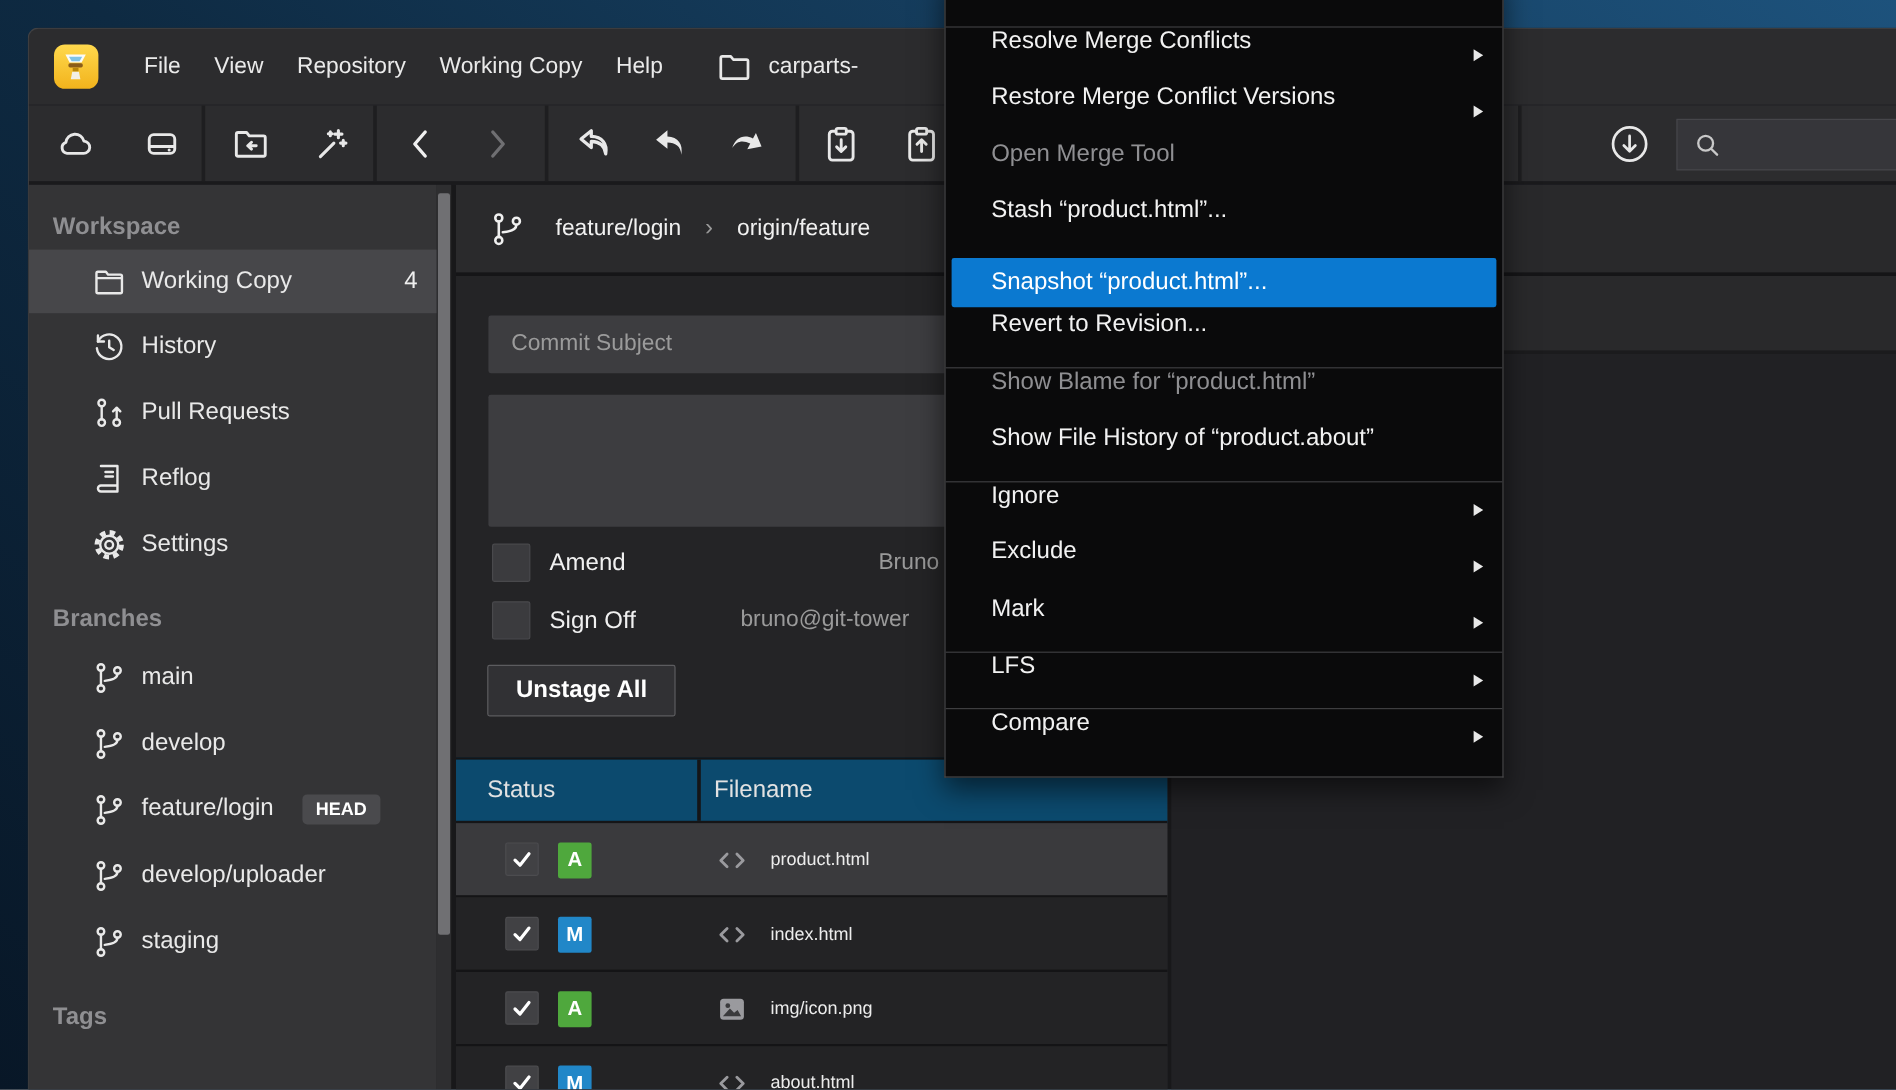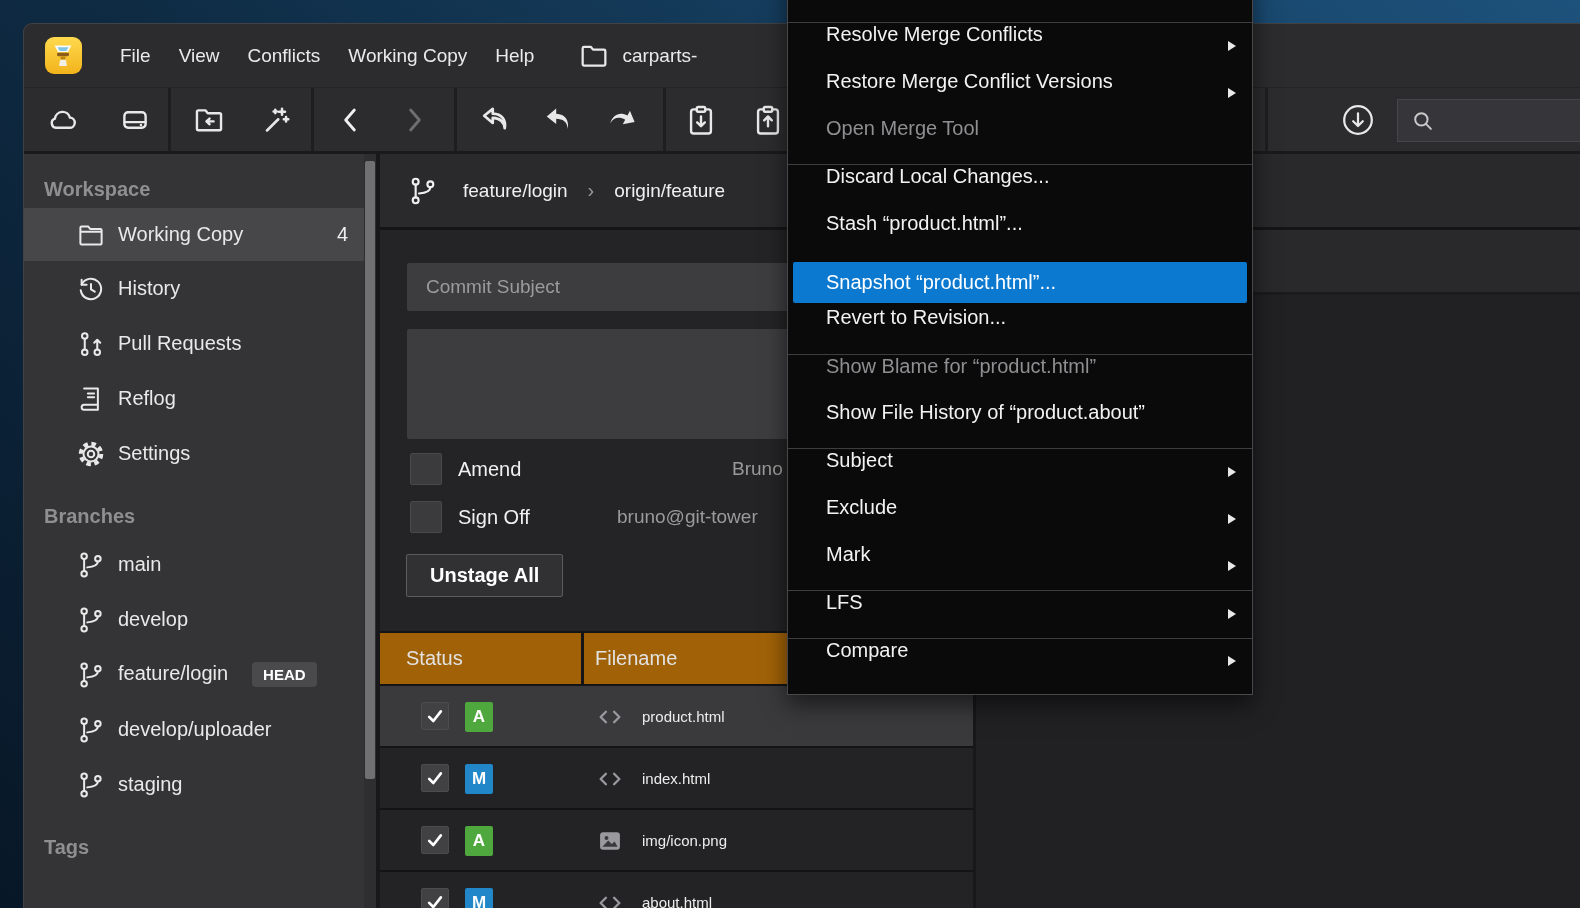--- a/index.html
+++ b/index.html
@@ -61,21 +61,21 @@
   .ci-msg { position:absolute; left:27px; right:28px; top:175px; height:110px;
     background:#3d3d40; border:none; outline:none; border-radius:2px; resize:none;
     color:#e8e8e8; font-size:19px; padding:12px 19px; font-family:inherit; }
   .cbx { position:absolute; width:32px; height:32px; background:#3b3b3e;
     border:1px solid #49494c; border-radius:2px; }
   .cb-label { position:absolute; font-size:20px; color:#f0f0f0; height:32px; line-height:32px; }
   .meta { position:absolute; font-size:19px; color:#9a9a9a; height:32px; line-height:32px; white-space:nowrap; }
   .unstage { position:absolute; left:26px; top:400px; background:#313134;
     border:1px solid #5c5c5f; border-radius:2px; color:#fff; font-weight:bold;
     font-size:20px; padding:9px 23px; font-family:inherit; }
-  .thead { position:absolute; left:0; right:0; top:477px; height:55px; background:#a16207;
+  .thead { position:absolute; left:0; right:0; top:477px; height:55px; background:#0c4a6e;
     border-top:2px solid #151517; border-bottom:2px solid #151517; }
   .thead .c1 { position:absolute; left:26px; top:0; height:51px; line-height:51px; font-size:20px; color:#e2e2e2; }
   .thead .c2 { position:absolute; left:215px; top:0; height:38px; line-height:51px; font-size:20px; color:#e2e2e2; }
   .thead .vd { position:absolute; left:201px; top:0; width:3px; height:51px; background:#151517; }
   .rows { position:absolute; left:0; right:0; top:532px; bottom:-62px; }
   .frow { position:relative; height:62px; background:#232325; border-bottom:2px solid #141416; }
   .frow.sel { background:#3a3a3d; }
   .frow .fcb { position:absolute; left:41px; top:16px; width:28px; height:28px;
     background:#414144; border:1px solid #4c4c4f; border-radius:2px;
     display:flex; align-items:center; justify-content:center; }
@@ -116,21 +116,21 @@
         <path d="M9.5 8.5 L26.5 8.5 L23 15 L13 15 Z" fill="#fbfbf8"></path>
         <path d="M12.5 10.3 L23.5 10.3 L21.3 14 L14.7 14 Z" fill="#7ec3e8"></path>
         <rect x="12" y="15.8" width="12" height="3.4" rx="1.4" fill="#8a5d1a"></rect>
         <rect x="15.6" y="19.6" width="4.8" height="3" fill="#b8860b"></rect>
         <path d="M15.2 22.8 L20.8 22.8 L22 29 L14 29 Z" fill="#f3efe4"></path>
       </svg>
     </div>
     <div class="menubar">
       <span class="mb">File</span>
       <span class="mb">View</span>
-      <span class="mb">Conflicts</span>
+      <span class="mb">Repository</span>
       <span class="mb">Working Copy</span>
       <span class="mb">Help</span>
     </div>
     <div class="repo-chip">
       <svg width="32" height="32" viewBox="0 0 24 24" fill="none" stroke="#e8e8e8" stroke-width="1.7" stroke-linejoin="round">
         <path d="M3.5 7.8 v-1.6 a1 1 0 0 1 1-1 h5.2 l1.6 2 h8.2 a1 1 0 0 1 1 1 v10 a1 1 0 0 1 -1 1 h-15 a1 1 0 0 1 -1-1 z"></path>
       </svg>
       <span class="label">carparts-</span>
     </div>
   </div>
@@ -431,42 +431,39 @@
       <span class="lbl">Resolve Merge Conflicts</span>
       <span class="arrow"></span>
     </div>
   <div class="mi">
       <span class="lbl">Restore Merge Conflict Versions</span>
       <span class="arrow"></span>
     </div>
   <div class="mi dis">
       <span class="lbl">Open Merge Tool</span>
     </div>
-  <div class="mi sep">
-      <span class="lbl">Discard Local Changes...</span>
-    </div>
   <div class="mi">
       <span class="lbl">Stash “product.html”...</span>
     </div>
   <div class="mi hl">
       <span class="inner">
         <span class="lbl">Snapshot “product.html”...</span>
       </span>
     </div>
   <div class="mi">
       <span class="lbl">Revert to Revision...</span>
     </div>
   <div class="mi sep dis">
       <span class="lbl">Show Blame for “product.html”</span>
     </div>
   <div class="mi">
       <span class="lbl">Show File History of “product.about”</span>
     </div>
   <div class="mi sep">
-      <span class="lbl">Subject</span>
+      <span class="lbl">Ignore</span>
       <span class="arrow"></span>
     </div>
   <div class="mi">
       <span class="lbl">Exclude</span>
       <span class="arrow"></span>
     </div>
   <div class="mi">
       <span class="lbl">Mark</span>
       <span class="arrow"></span>
     </div>

